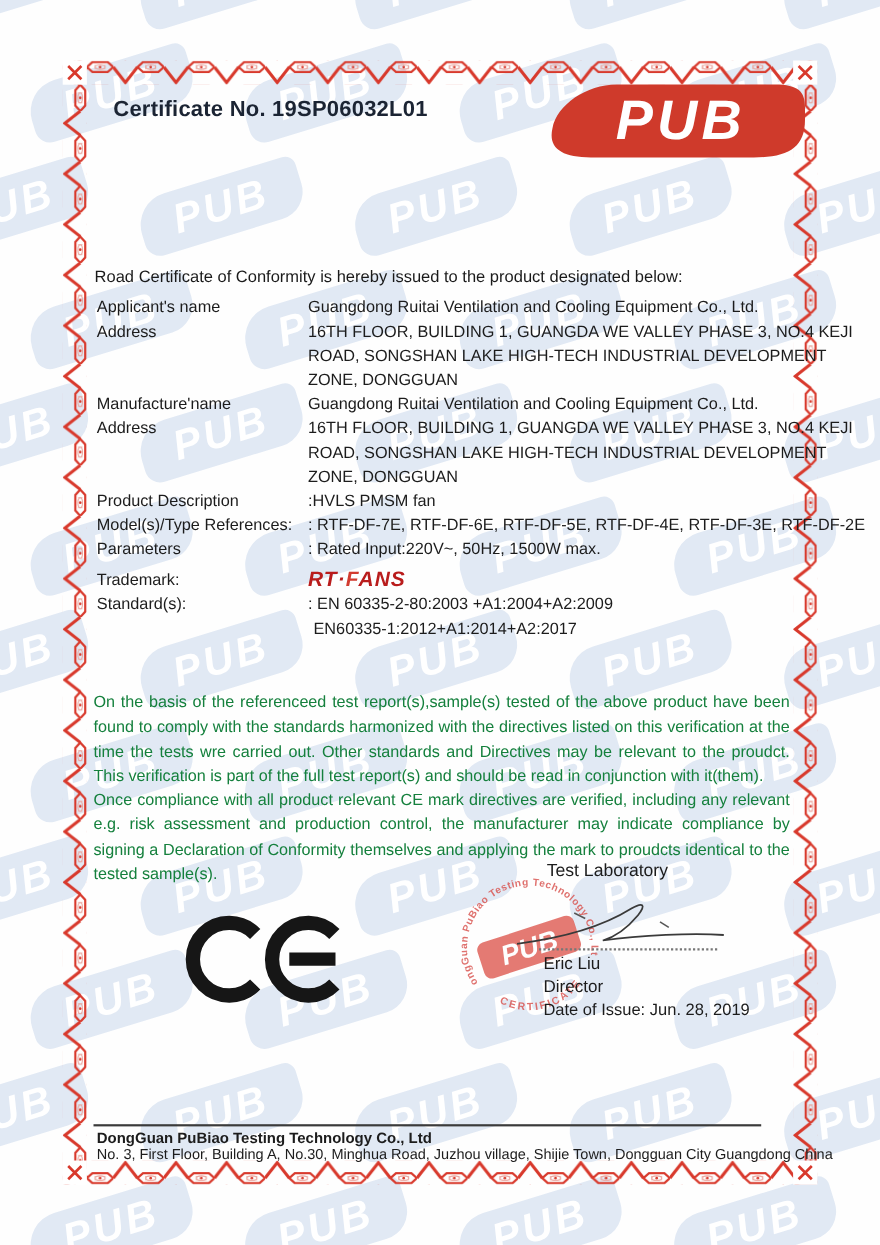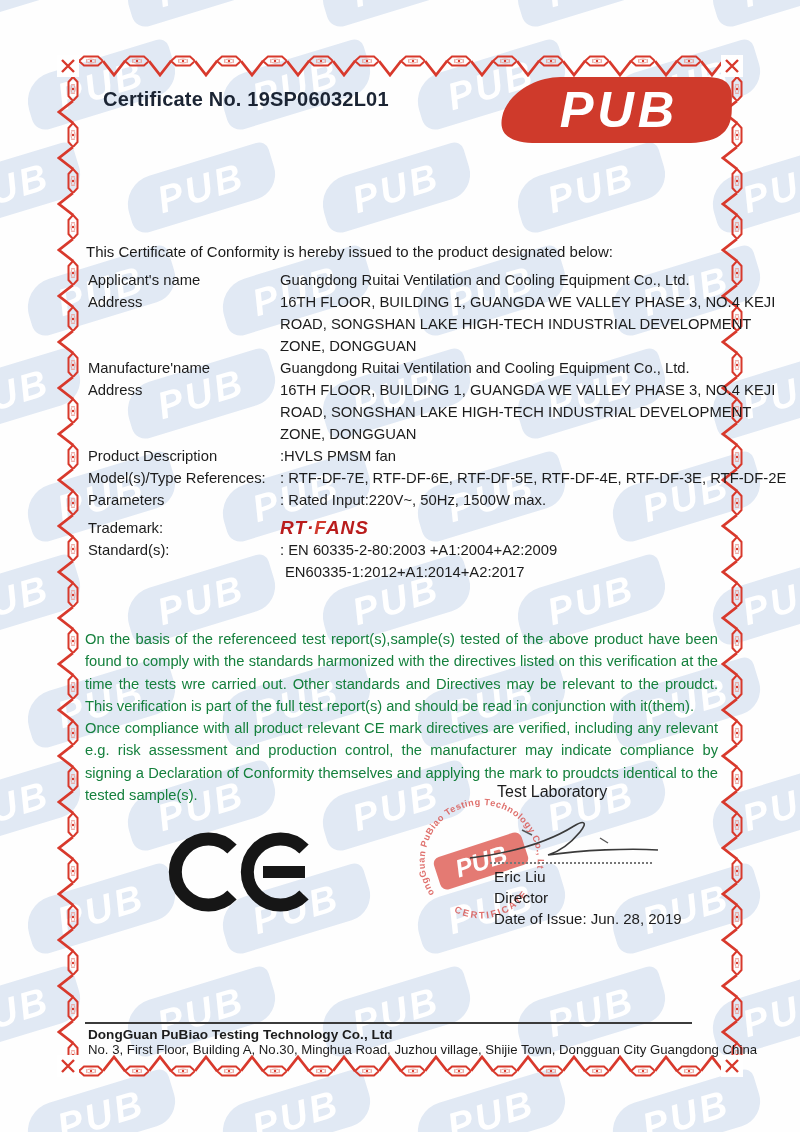--- a/index.html
+++ b/index.html
@@ -163,21 +163,21 @@
 
   <div class="content">
 
     <div class="cert-no">Certificate No. 19SP06032L01</div>
 
     <svg class="pub-logo" viewBox="0 0 256 74">
       <path d="M70,3 L218,3 C240,3 246,10 246,24 L246,36 C246,62 230,71 198,71 L46,71 C18,71 6,62 10,44 C14,22 42,3 70,3 Z" fill="#cf3a2b"></path>
       <text x="130" y="54" text-anchor="middle" font-size="52" font-weight="bold" font-style="italic" letter-spacing="4" fill="#ffffff">PUB</text>
     </svg>
 
-    <div class="intro">This Certificate of Conformity is hereby issued to the product designated below:</div>
+    <div class="intro">Road Certificate of Conformity is hereby issued to the product designated below:</div>
 
     <div class="fields">
       <div class="frow"><span class="flbl">Applicant's name</span><span class="fval">Guangdong Ruitai Ventilation and Cooling Equipment Co., Ltd.</span></div>
       <div class="frow"><span class="flbl">Address</span><span class="fval">16TH FLOOR, BUILDING 1, GUANGDA WE VALLEY PHASE 3, NO.4 KEJI</span></div>
       <div class="frow"><span class="flbl"></span><span class="fval">ROAD, SONGSHAN LAKE HIGH-TECH INDUSTRIAL DEVELOPMENT</span></div>
       <div class="frow"><span class="flbl"></span><span class="fval">ZONE, DONGGUAN</span></div>
       <div class="frow"><span class="flbl">Manufacture'name</span><span class="fval">Guangdong Ruitai Ventilation and Cooling Equipment Co., Ltd.</span></div>
       <div class="frow"><span class="flbl">Address</span><span class="fval">16TH FLOOR, BUILDING 1, GUANGDA WE VALLEY PHASE 3, NO.4 KEJI</span></div>
       <div class="frow"><span class="flbl"></span><span class="fval">ROAD, SONGSHAN LAKE HIGH-TECH INDUSTRIAL DEVELOPMENT</span></div>
       <div class="frow"><span class="flbl"></span><span class="fval">ZONE, DONGGUAN</span></div>

